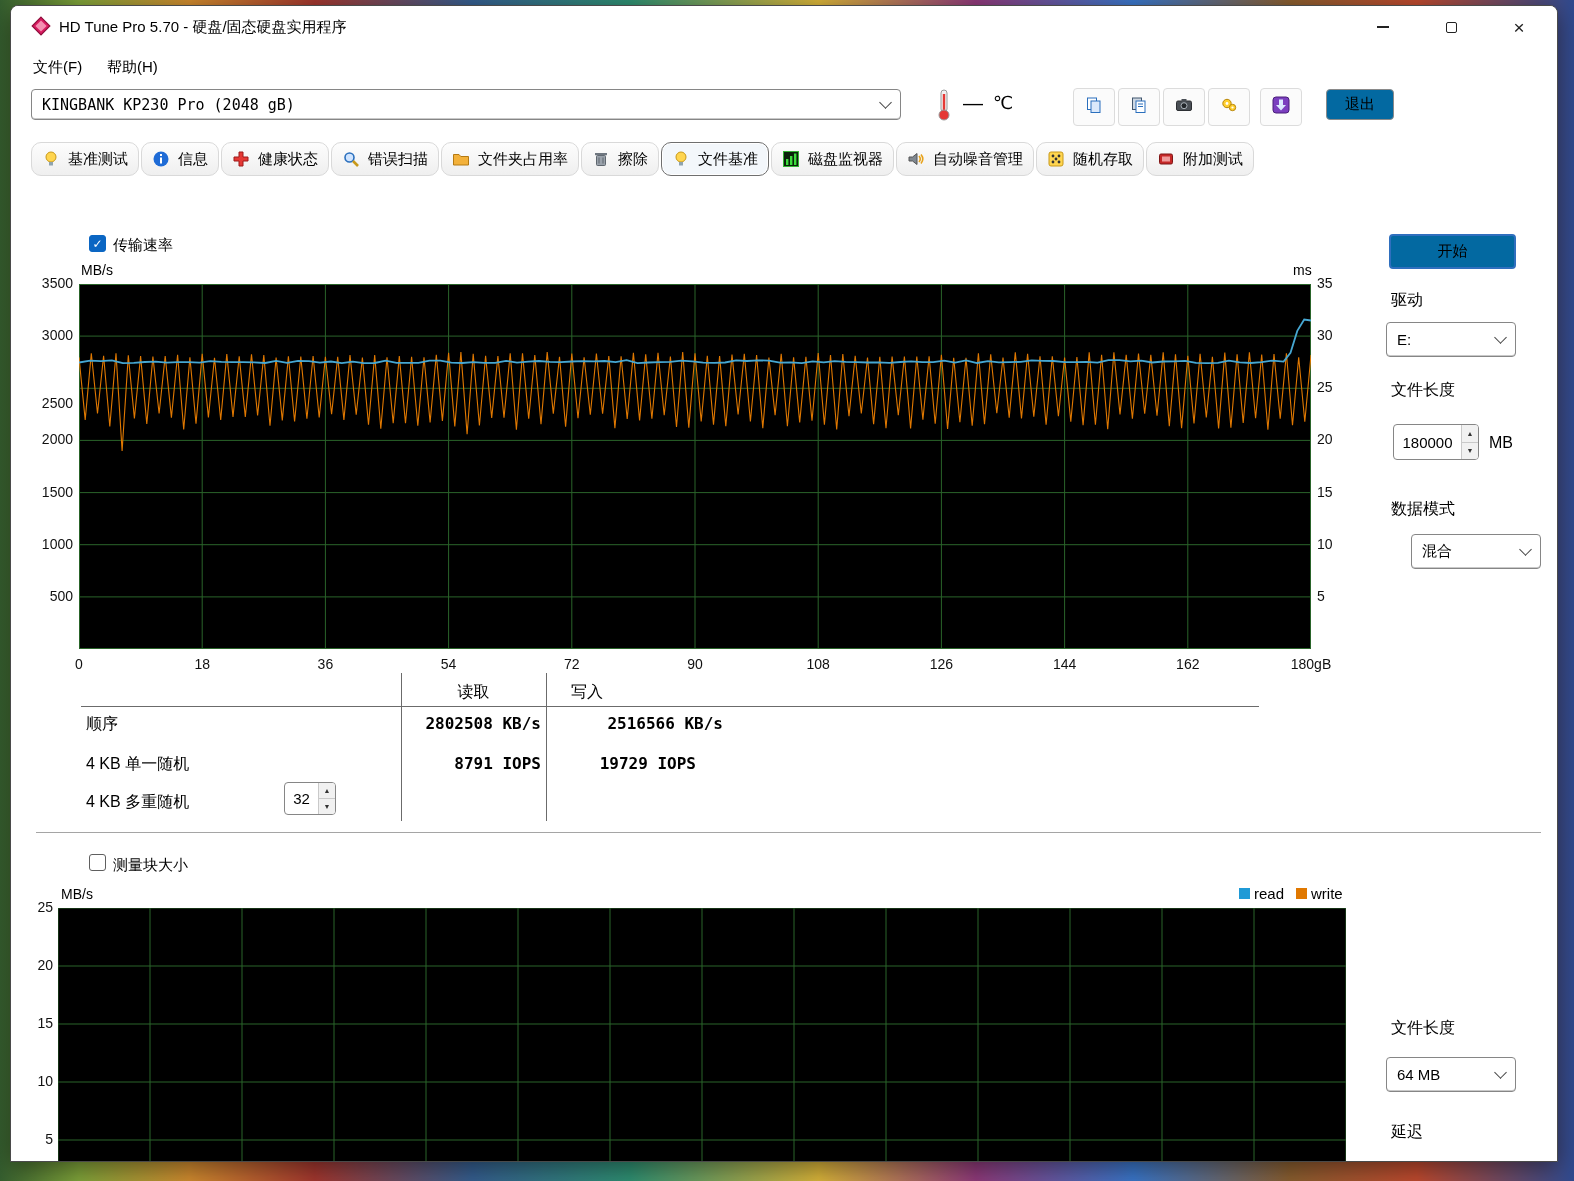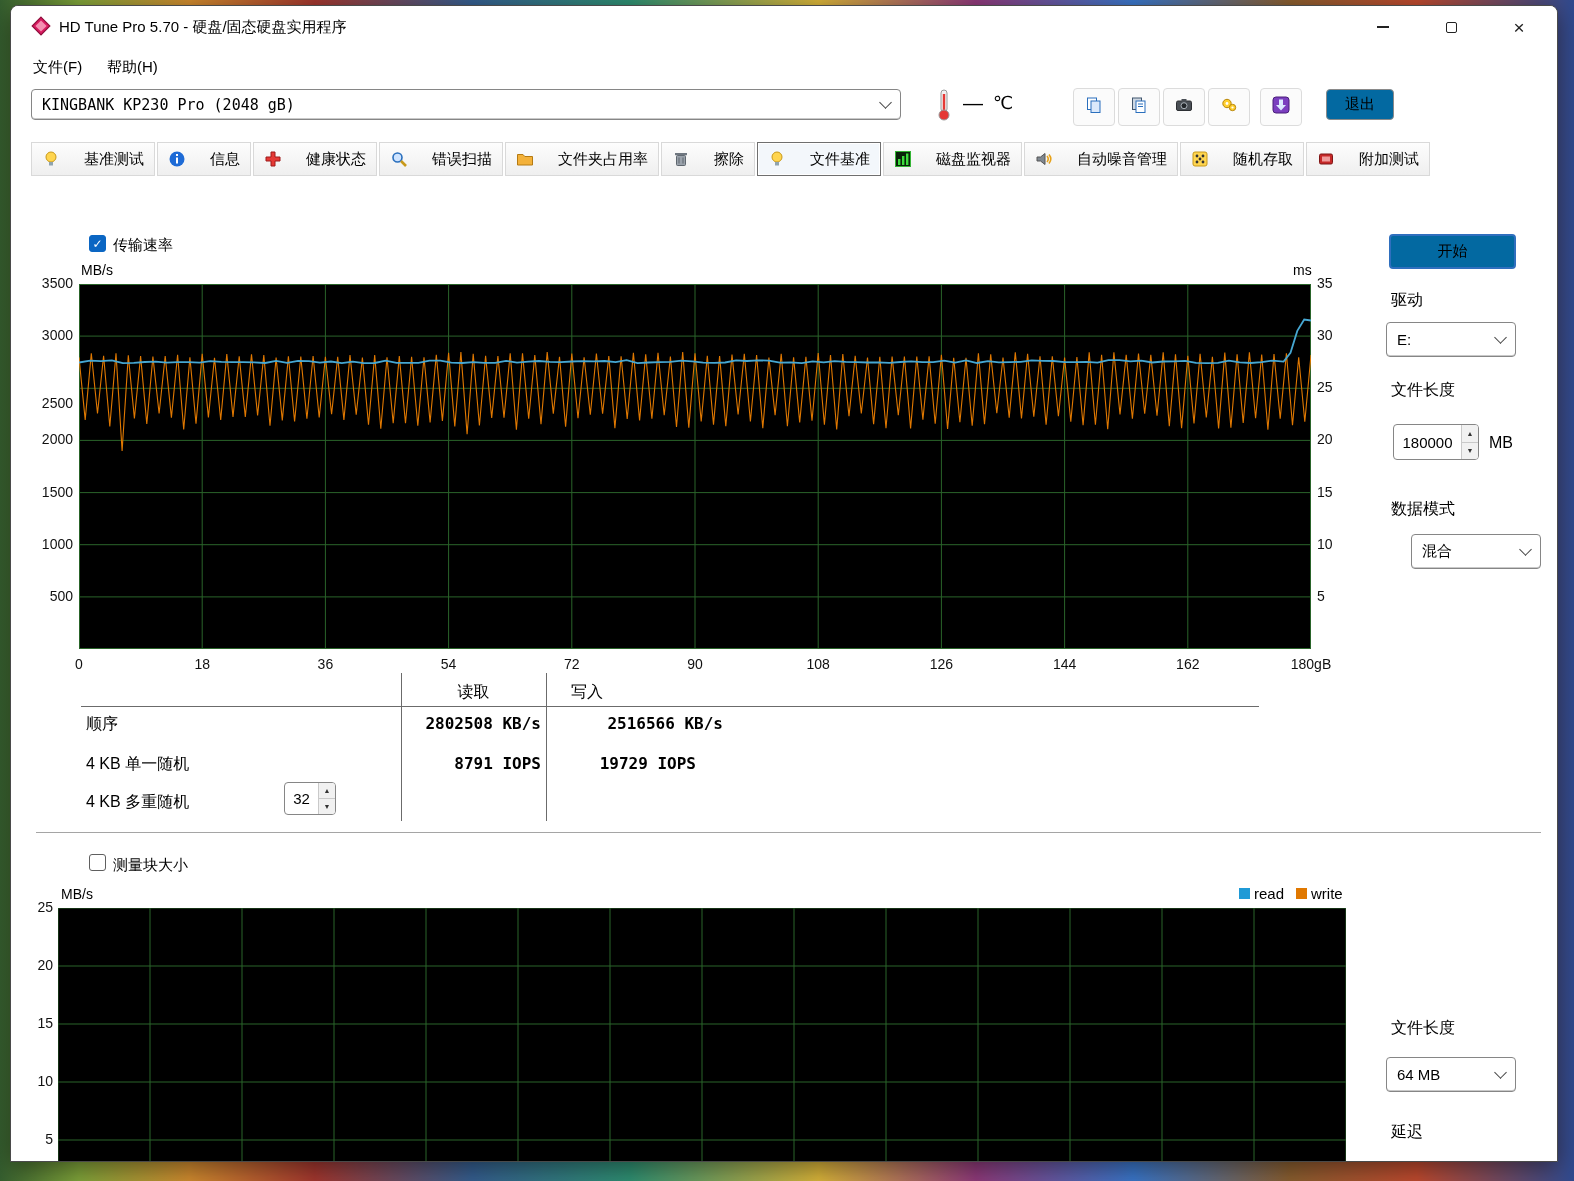--- a/index.html
+++ b/index.html
@@ -26,21 +26,21 @@
   
   .menuitem{position:absolute;top:47px;height:28px;display:flex;align-items:center;padding:0 8px;font-size:15px}
   
   .dd{position:absolute;background:#fff;border:1px solid #868686;border-radius:4px;display:flex;align-items:center;justify-content:space-between;padding:0 10px;font-size:15px;box-shadow:inset 0 -1px 0 #c9c9c9}
   .chev{width:9px;height:9px;border-right:1.6px solid #444;border-bottom:1.6px solid #444;transform:rotate(45deg);margin-top:-4px;flex:none}
   .btn{position:absolute;background:#0369a1;border:1px solid #8a8a8a;border-radius:4px;font-size:15px;display:flex;align-items:center;justify-content:center}
   .btn.primary{border:2px solid #2f6fbe}
   .iconbtn{position:absolute;width:42px;height:38px;border:1px solid #dcdcdc;border-radius:4px;background:#fbfbfb;display:flex;align-items:center;justify-content:center}
   
   .tabbar{position:absolute;left:20px;top:136px;height:36px;display:flex;gap:2px}
-  .tab{height:34px;display:flex;align-items:center;gap:24px;padding:0 10px;font-size:15px;border:1px solid #d9d9d9;border-radius:0;background:linear-gradient(#fdfdfd,#efefef);white-space:nowrap}
+  .tab{height:34px;display:flex;align-items:center;gap:8px;padding:0 10px;font-size:15px;border:1px solid #d9d9d9;border-radius:10px;background:linear-gradient(#fdfdfd,#efefef);white-space:nowrap}
   .tab.active{border:1px solid #6f6f6f;background:#f3f7fb;box-shadow:inset 0 0 0 1px #fff}
   .ticon{display:flex;align-items:center}
   
   .cb{position:absolute;width:17px;height:17px;border-radius:3px;display:flex;align-items:center;justify-content:center;font-size:12px;line-height:1}
   .cb.checked{background:#0b66c3;border:1px solid #0b66c3;color:#fff}
   .cb.un{background:#fff;border:1px solid #5f5f5f}
   
   .spin{position:absolute;display:flex;border:1px solid #868686;border-radius:4px;background:#fff;overflow:hidden}
   .spin .val{display:flex;align-items:center;justify-content:center;font-size:15px;flex:1}
   .spin .arrows{display:flex;flex-direction:column;border-left:1px solid #c9c9c9;width:17px}

